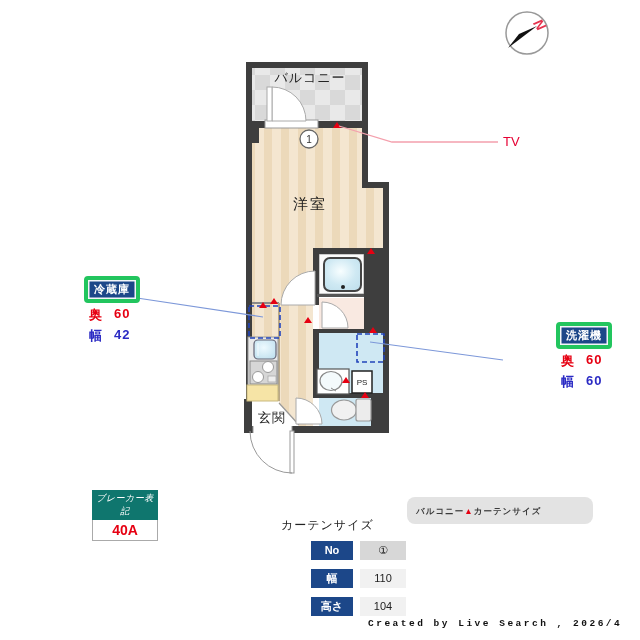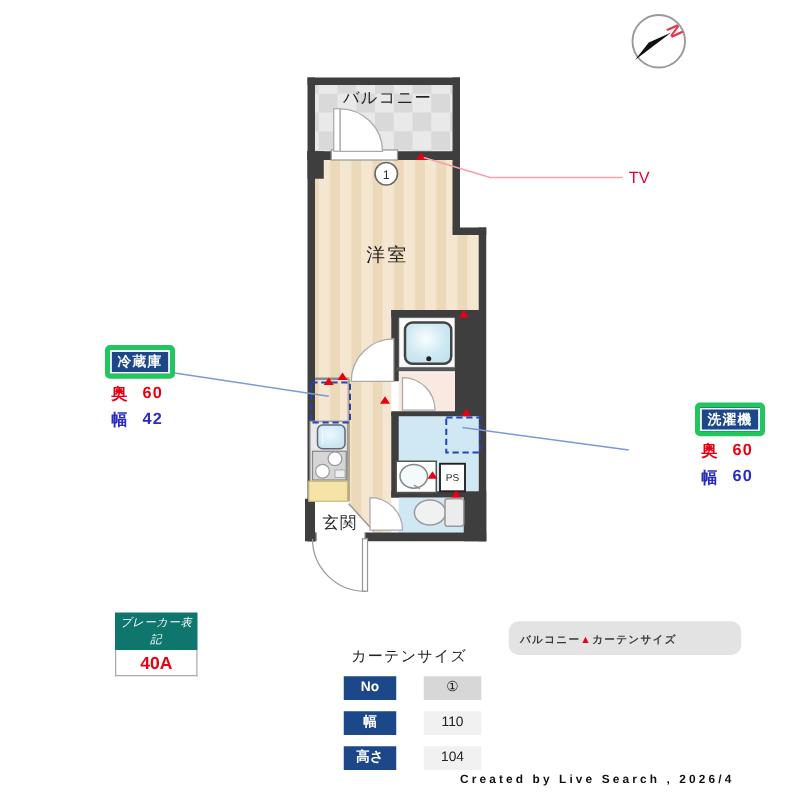--- a/index.html
+++ b/index.html
@@ -12,30 +12,30 @@
          box-shadow:inset 0 0 0 1.5px rgba(255,255,255,.95);border:4px solid #22c55e;}
   .dim-row{display:flex;gap:11px;font-size:13px;font-weight:bold;margin-top:3px;padding-left:5px;letter-spacing:1px;}
   .dim-red{color:#e60012;}
   .dim-blue{color:#2b2bc4;}
   .breaker{width:66px;text-align:center;}
   .breaker-head{background:#0f766e;color:#fff;font-size:9px;letter-spacing:0.5px;padding:2px 0;font-style:italic;}
   .breaker-val{background:#fff;border:1px solid #aaa;border-top:none;color:#e60012;
                font-size:14px;font-weight:bold;padding:2px 4px;}
   .curtain-title{position:absolute;left:281px;top:517px;font-size:12px;color:#222;letter-spacing:1px;font-weight:normal;}
   .curtain-table{position:absolute;left:275px;top:541px;}
-  .ct-row{display:flex;gap:22px;margin-bottom:9px;}
+  .ct-row{display:flex;gap:7px;margin-bottom:9px;margin-left:36px;}
   .ct-head{width:42px;height:19px;line-height:19px;background:#1c4789;color:#fff;
            font-size:11px;text-align:center;font-weight:bold;}
   .ct-val{width:46px;height:19px;line-height:19px;background:#f1f1f1;color:#222;
           font-size:11px;text-align:center;}
   .ct-val.first{background:#d7d7d7;}
   .note-card{position:absolute;left:407px;top:497px;width:168px;background:#e3e3e3;border-radius:8px;
              padding:7px 9px 6px;font-size:8.5px;letter-spacing:1px;color:#3a3a3a;font-weight:bold;line-height:1.65;}
   .note-marker{color:#e60012;}
-  .credit{position:absolute;left:368px;top:618px;font-family:Liberation Sans, sans-serif;
+  .credit{position:absolute;left:368px;top:618px;font-family:Liberation Mono, monospace;
           font-weight:bold;font-size:9.5px;letter-spacing:2.5px;color:#111;}
 </style>
 </head>
 <body>
 
 <div id="stage">
 
 <svg id="plan-svg" width="640" height="640" viewBox="0 0 640 640">
   <defs>
     <pattern id="stripes" width="17" height="10" patternUnits="userSpaceOnUse">

